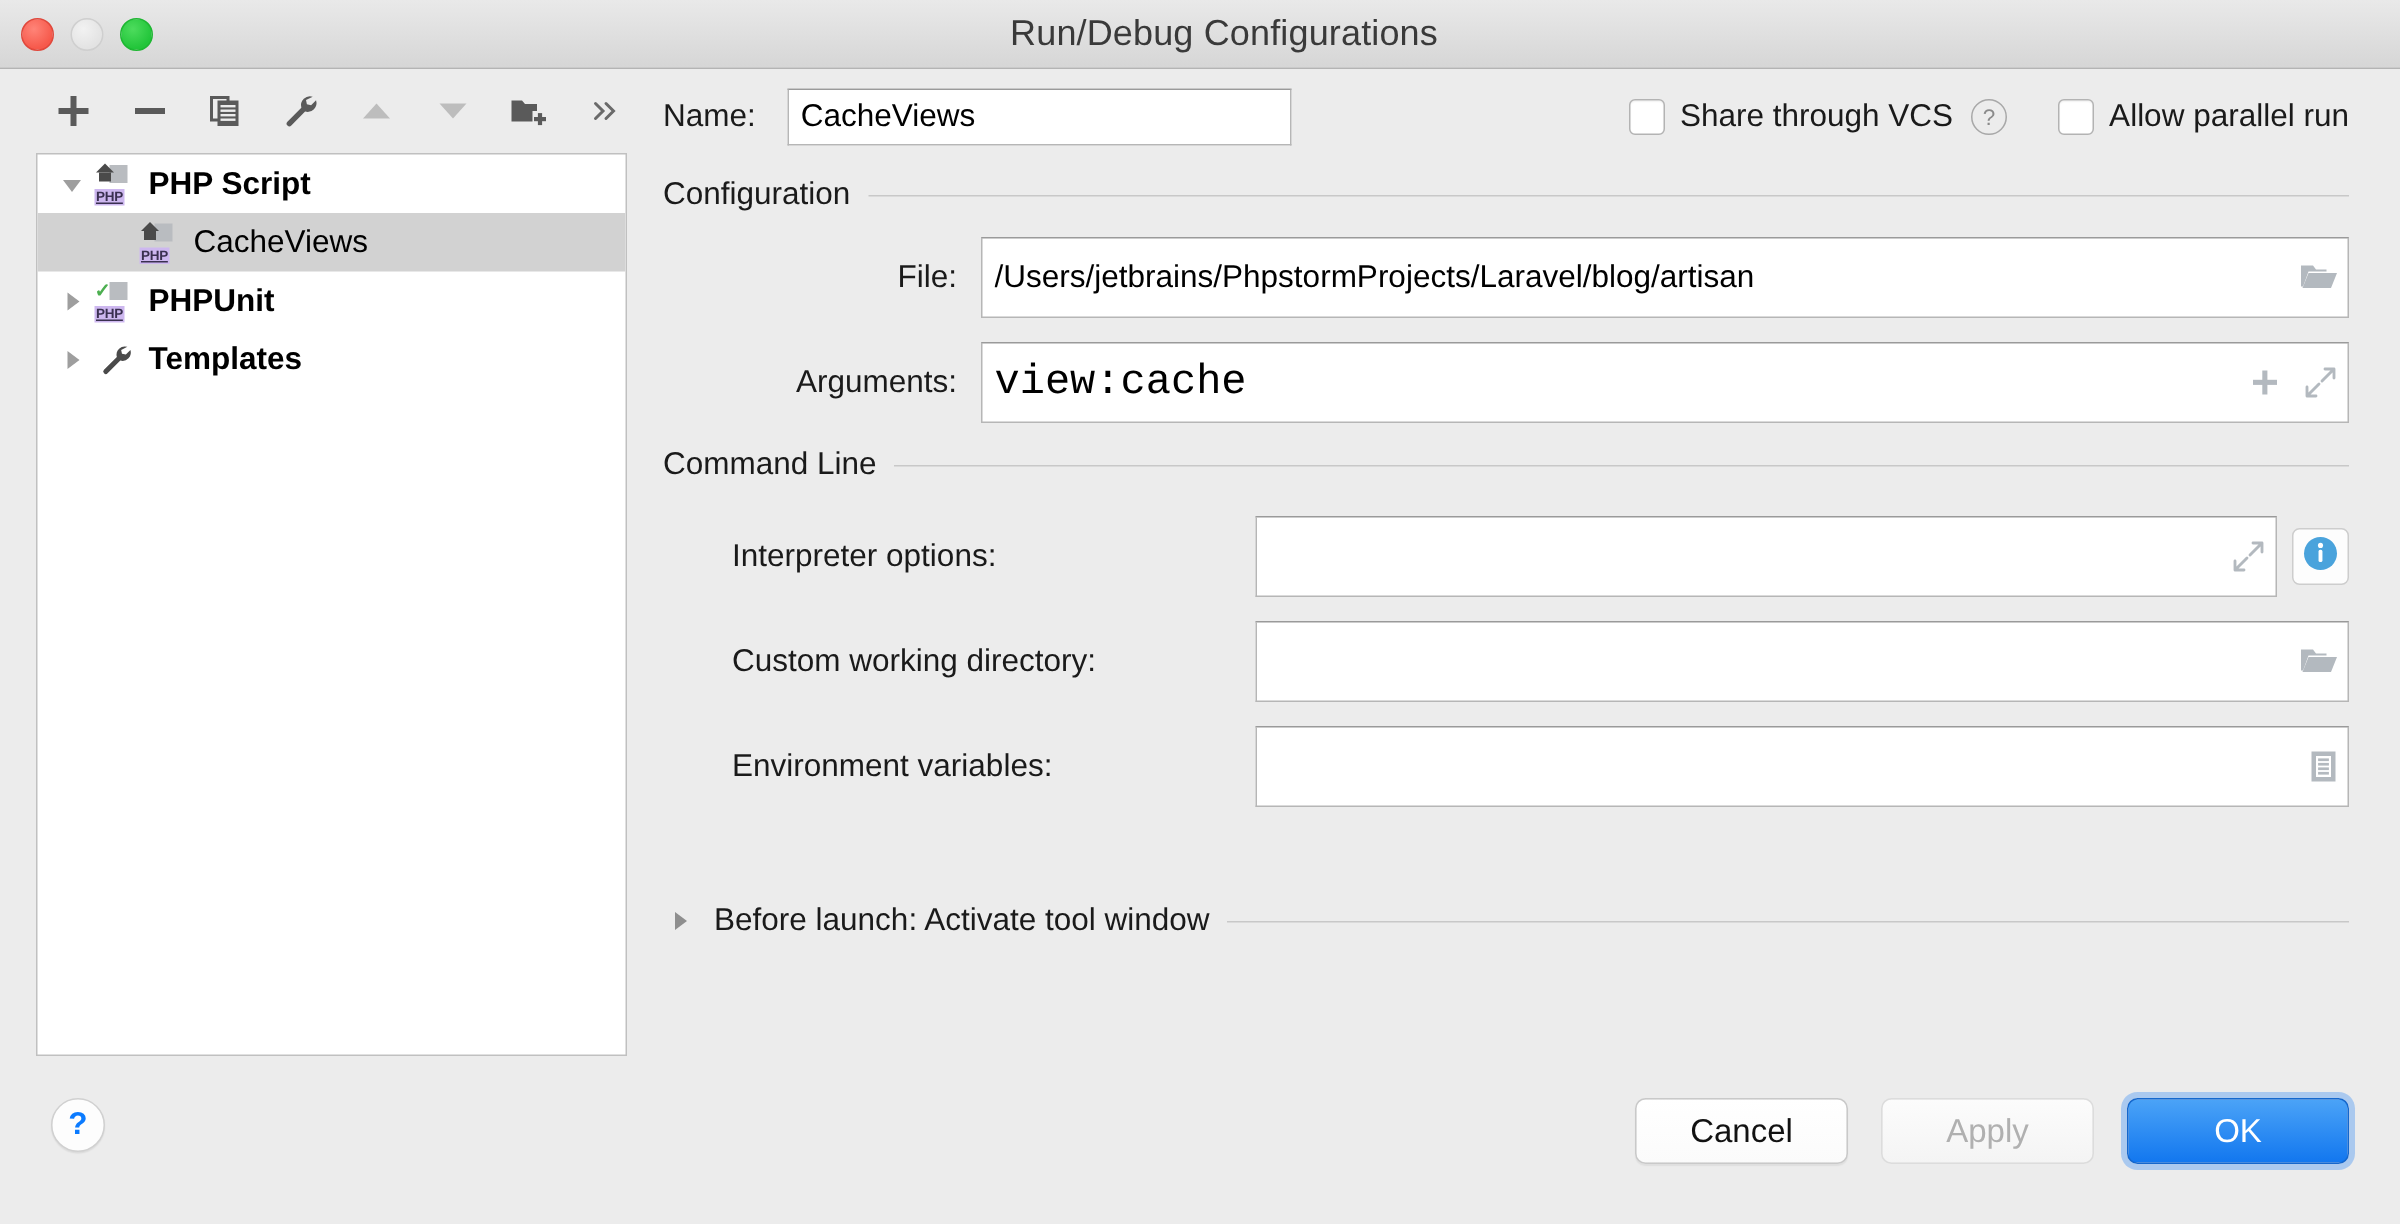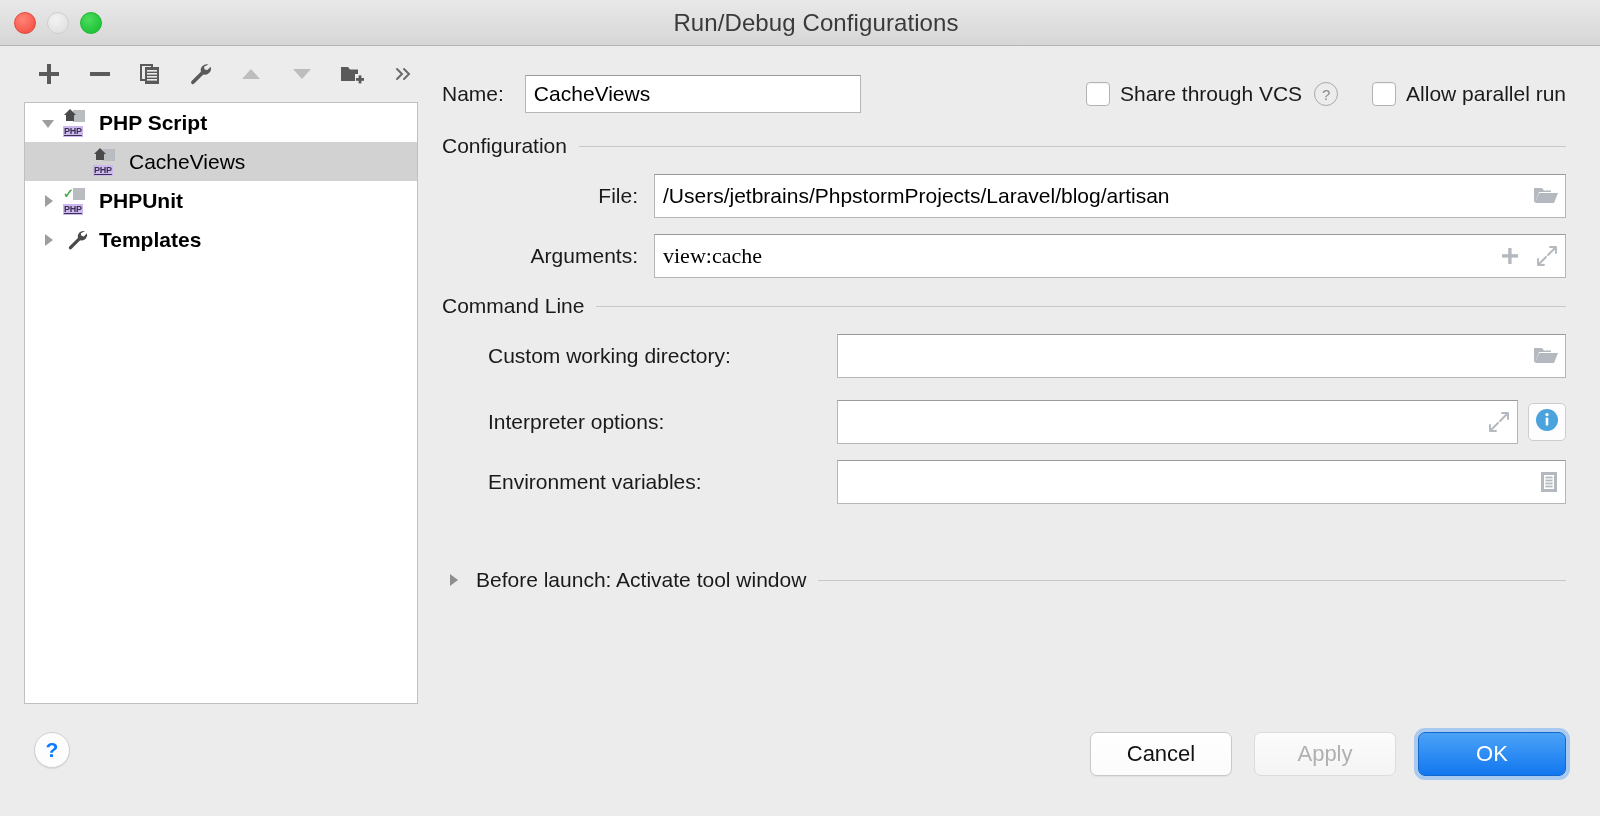--- a/index.html
+++ b/index.html
@@ -166,21 +166,21 @@
     font-size: 21px;
     font-weight: 700;
     cursor: default;
   }
 
   
   .right-pane {
     flex: 1 1 auto;
     display: flex;
     flex-direction: column;
-    padding: 16px 34px 0 14px;
+    padding: 0 34px 0 14px;
     min-width: 0;
   }
 
   .top-row {
     height: 56px;
     flex: 0 0 56px;
     display: flex;
     align-items: center;
     padding-top: 8px;
   }
@@ -240,38 +240,38 @@
     width: 212px;
     flex: 0 0 212px;
     text-align: right;
     padding-right: 16px;
     font-size: 21px;
     color: #1a1a1a;
     white-space: nowrap;
   }
   .field {
     flex: 1 1 auto;
-    height: 44px;
+    height: 54px;
     background: #fff;
     border: 1px solid #b6b6b6;
     border-top-color: #9a9a9a;
     display: flex;
     align-items: center;
     padding: 0 6px 0 8px;
     min-width: 0;
     position: relative;
   }
   .field .val {
     flex: 1 1 auto;
     font-size: 21px;
     color: #000;
     white-space: nowrap;
     overflow: hidden;
   }
-  .field .val.mono { font-family: Liberation Serif, serif; font-size: 22px; }
+  .field .val.mono { font-family: Liberation Mono, monospace; font-size: 28px; }
   .field .fld-icon { flex: 0 0 auto; margin-left: 6px; display:flex; align-items:center; cursor: default; }
 
   .cl-row .f-label {
     width: 395px;
     flex: 0 0 395px;
     text-align: left;
     padding-left: 46px;
     padding-right: 0;
   }
 
@@ -523,50 +523,50 @@
             </svg>
           </span>
         </span>
       </div>
 
       <div class="group-head" style="">
         <span class="g-title">Command Line</span>
         <span class="g-line"></span>
       </div>
 
+      <div class="form-row cl-row" style="margin-top:22px">
+        <span class="f-label">Interpreter options:</span>
+        <span class="field">
+          <span class="val"></span>
+          <span class="fld-icon">
+            <svg width="24" height="24" viewBox="0 0 24 24">
+              <path d="M13 11l8-8M15 3h6v6" stroke="#b3b9bf" stroke-width="1.9" fill="none" stroke-linecap="round" stroke-linejoin="round"></path>
+              <path d="M11 13l-8 8M9 21H3v-6" stroke="#b3b9bf" stroke-width="1.9" fill="none" stroke-linecap="round" stroke-linejoin="round"></path>
+            </svg>
+          </span>
+        </span>
+        <span class="info-btn">
+          <span>
+            <svg width="26" height="26" viewBox="0 0 26 26">
+              <circle cx="13" cy="13" r="11" fill="#4aa3dc"></circle>
+              <rect x="11.7" y="10.5" width="2.6" height="8.2" rx="1.1" fill="#ffffff"></rect>
+              <circle cx="13" cy="7.6" r="1.7" fill="#ffffff"></circle>
+            </svg>
+          </span>
+        </span>
+      </div>
+
       <div class="form-row cl-row">
         <span class="f-label">Custom working directory:</span>
         <span class="field">
           <span class="val"></span>
           <span class="fld-icon">
             <svg width="26" height="22" viewBox="0 0 26 22">
               <path d="M1 3h8l2 2.6h7V7H6L2.4 17H1z" fill="#b3b9bf"></path>
               <path d="M6 8h19l-4 10H2z" fill="#b3b9bf"></path>
-            </svg>
-          </span>
-        </span>
-      </div>
-
-      <div class="form-row cl-row" style="margin-top:22px">
-        <span class="f-label">Interpreter options:</span>
-        <span class="field">
-          <span class="val"></span>
-          <span class="fld-icon">
-            <svg width="24" height="24" viewBox="0 0 24 24">
-              <path d="M13 11l8-8M15 3h6v6" stroke="#b3b9bf" stroke-width="1.9" fill="none" stroke-linecap="round" stroke-linejoin="round"></path>
-              <path d="M11 13l-8 8M9 21H3v-6" stroke="#b3b9bf" stroke-width="1.9" fill="none" stroke-linecap="round" stroke-linejoin="round"></path>
-            </svg>
-          </span>
-        </span>
-        <span class="info-btn">
-          <span>
-            <svg width="26" height="26" viewBox="0 0 26 26">
-              <circle cx="13" cy="13" r="11" fill="#4aa3dc"></circle>
-              <rect x="11.7" y="10.5" width="2.6" height="8.2" rx="1.1" fill="#ffffff"></rect>
-              <circle cx="13" cy="7.6" r="1.7" fill="#ffffff"></circle>
             </svg>
           </span>
         </span>
       </div>
 
       <div class="form-row cl-row">
         <span class="f-label">Environment variables:</span>
         <span class="field">
           <span class="val"></span>
           <span class="fld-icon">

